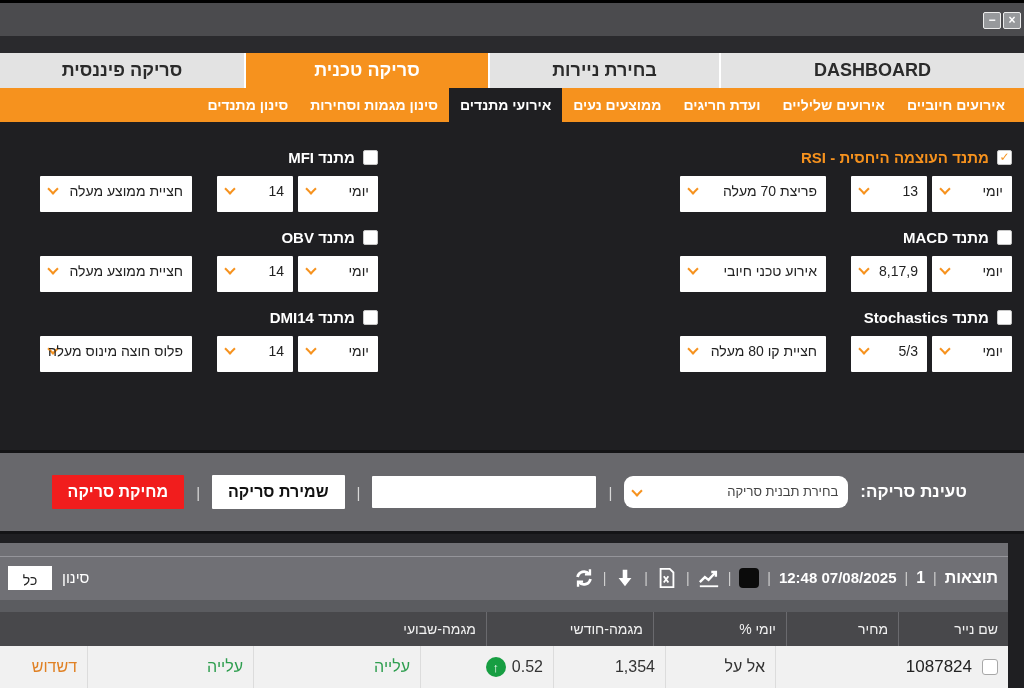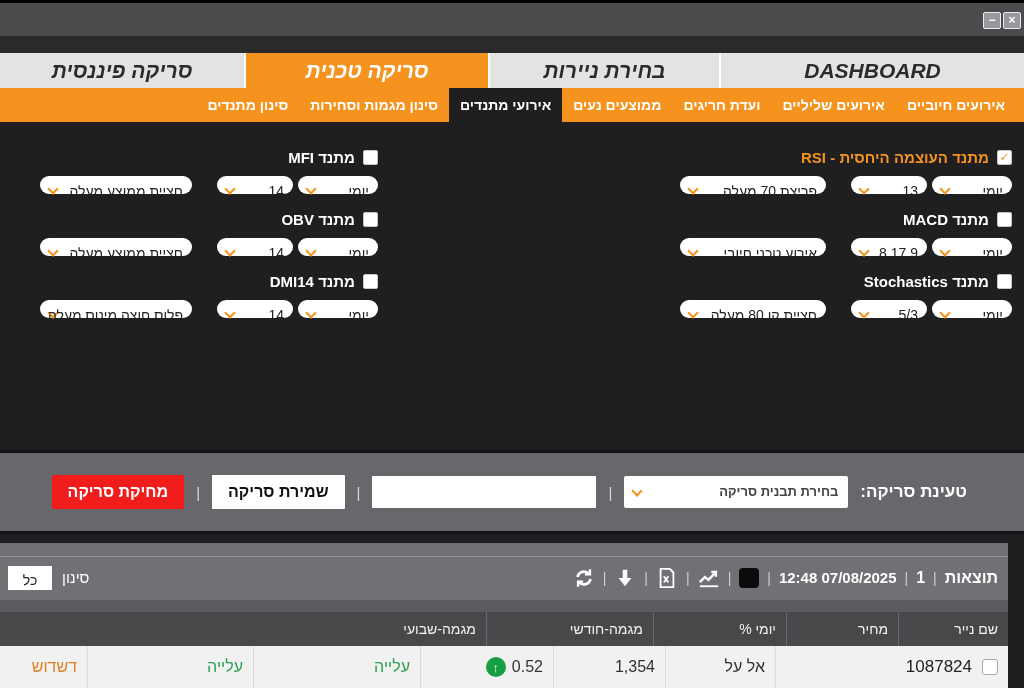--- a/index.html
+++ b/index.html
@@ -19,21 +19,21 @@
     color:#fff; font-weight:bold; font-size:12px; line-height:14px; text-align:center; cursor:default;
   }
   .win-btn.min { right:23px; }
   .win-btn.close { right:3px; }
   .darkstrip { position:absolute; top:36px; left:0; width:1024px; height:17px; background:#2A2A2D; }
 
   
   .tabbar { position:absolute; top:53px; left:0; width:1024px; height:35px; background:#fff; display:flex; gap:2px; }
   .tab {
     display:flex; align-items:center; justify-content:center;
-    background:#E3E3E3; color:#2B2B2B; font-weight:bold; font-size:21px; cursor:default;font-style:italic;
+    background:#E3E3E3; color:#2B2B2B; font-weight:bold; font-size:18px; cursor:default;
   }
   .tab.t0 { width:303px; } .tab.t1 { width:229px; } .tab.t2 { width:242px; } .tab.t3 { flex:1; }
   .tab.active { background:#F6921E; color:#fff; }
 
   
   .subnav {
     position:absolute; top:88px; left:0; width:1024px; height:34px;
     background:#F6921E; display:flex; align-items:stretch; padding-right:8px;
   }
   .subnav-item {
@@ -46,40 +46,40 @@
   .filters { position:absolute; top:122px; left:0; width:1024px; height:328px; background:#1F1F22; }
   .col-right { position:absolute; top:24px; right:12px; width:332px; }
   .col-left  { position:absolute; top:24px; left:40px;  width:338px; }
   .ind-head { display:flex; align-items:center; gap:8px; height:22px; margin-bottom:8px; }
   .cb { width:15px; height:15px; background:#fff; border:1px solid #C8C8C8; border-radius:2px;
         display:flex; align-items:center; justify-content:center; flex:0 0 auto; }
   .cb .check { color:#F6921E; font-size:12px; font-weight:bold; line-height:1; }
   .ind-label { color:#fff; font-weight:bold; font-size:15px; }
   .ind-label.orange { color:#F6921E; }
   .dd-row { display:flex; gap:5px; margin-bottom:14px; }
-  .dd { position:relative; height:18px; background:#fff; border-radius:12px; cursor:default; }
+  .dd { position:relative; height:36px; background:#fff; border-radius:1px; cursor:default; }
   .dd .val {
     position:absolute; right:9px; top:0; height:30px; line-height:30px;
     font-size:14px; color:#222; white-space:nowrap;
   }
   .chev {
     position:absolute; left:9px; top:9px; width:8px; height:8px;
     border-left:2px solid #F6921E; border-bottom:2px solid #F6921E;
     transform:rotate(-45deg);
   }
   .dd-period { width:80px; } .dd-value { width:76px;margin-left:20px; } .dd-cond { flex:1; }
 
   
   .scan-bar {
     position:absolute; top:450px; left:0; width:1024px; height:84px;
     background:#68686C; border-top:3px solid #141416; border-bottom:3px solid #141416;
     display:flex; align-items:center; padding-right:57px;
   }
   .scan-label { color:#fff; font-weight:bold; font-size:17px; margin-left:12px; white-space:nowrap; }
-  .scan-dd { position:relative; width:224px; height:32px; background:#fff; border-radius:2px;font-weight:bold; }
+  .scan-dd { position:relative; width:224px; height:32px; background:#fff; border-radius:9px; }
   .scan-dd .val { position:absolute; right:10px; top:0; height:32px; line-height:32px; font-size:13px; color:#444; }
   .scan-dd .chev { top:11px; }
   .sep { color:#D8D8D8; font-size:15px; margin:0 12px; }
   .scan-input { width:224px; height:32px; border:none; background:#fff; border-radius:1px; padding:0 8px; font-size:14px; }
   .btn { height:34px; border:none; border-radius:1px; font-weight:bold; font-size:16px;
          font-family:inherit; padding:0 16px; cursor:default; white-space:nowrap; }
   .btn-save { background:#fff; color:#111; }
   .btn-delete { background:#F11D1D; color:#fff; }
 
   

